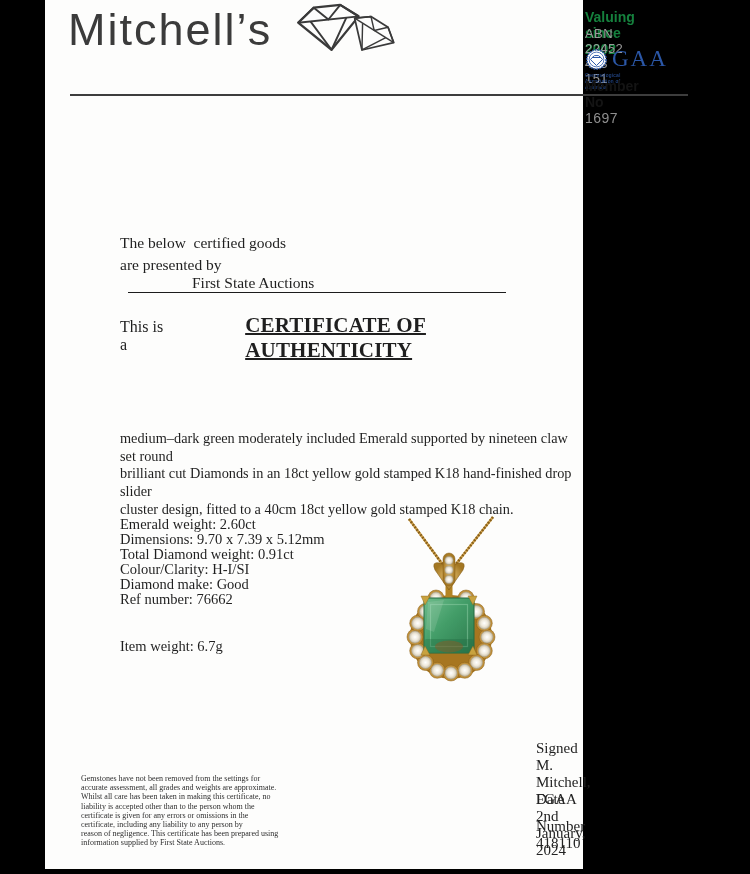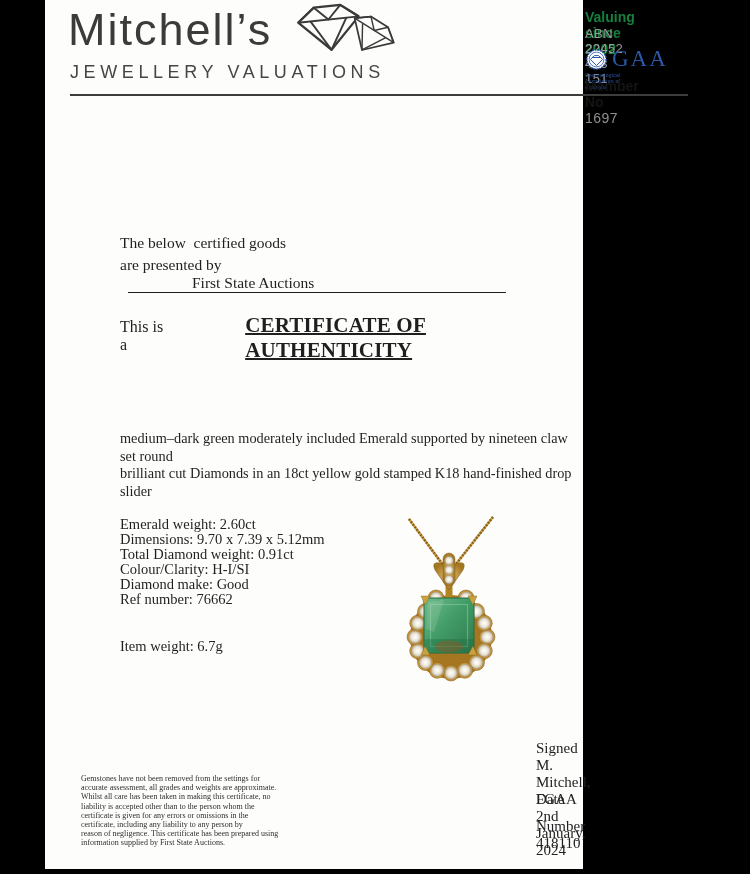--- a/index.html
+++ b/index.html
@@ -66,21 +66,20 @@
           <polygon points="18,0 46,0 64,14 32,46 0,14" fill="#fdfdfc" stroke="#3a3a3a" stroke-width="2.4" stroke-linejoin="round"></polygon>
           <polyline points="0,14 64,14" fill="none" stroke="#3a3a3a" stroke-width="2"></polyline>
           <polyline points="0,14 18,0 32,14 46,0 64,14" fill="none" stroke="#3a3a3a" stroke-width="2" stroke-linejoin="round"></polyline>
           <polyline points="13,14 32,46 51,14" fill="none" stroke="#3a3a3a" stroke-width="2" stroke-linejoin="round"></polyline>
         </g>
       </defs>
       <use href="#dia" transform="translate(8,4) rotate(-6 32 23) scale(0.95)"></use>
       <use href="#dia" transform="translate(58,16) rotate(32 20 15) scale(0.72)"></use>
     </svg>
 
-    <div class="brand-sub">JEWELLERY VALUATIONS</div>
     <div class="header-rule"></div>
 
     <div class="valuing">Valuing since 2002</div>
     <div class="abn">ABN 22452 493 151</div>
 
     <div class="gaa-row">
       <svg width="23" height="23" viewBox="0 0 23 23">
         <circle cx="11.5" cy="11.5" r="9.6" fill="#ffffff" stroke="#2b57a7" stroke-width="1.6" stroke-dasharray="1.6 1.1"></circle>
         <circle cx="11.5" cy="11.5" r="7.4" fill="none" stroke="#2b57a7" stroke-width="0.8"></circle>
         <polygon points="7.2,9.5 15.8,9.5 17.5,11.6 11.5,17.5 5.5,11.6" fill="none" stroke="#2b57a7" stroke-width="1"></polygon>
@@ -100,20 +99,21 @@
     </div>
 
     <div class="statement">
       <span>This is a</span>
       <span class="cert-title">CERTIFICATE OF AUTHENTICITY</span>
     </div>
 
     <div class="description">
       <div>medium–dark green moderately included Emerald supported by nineteen claw set round</div>
       <div>brilliant cut Diamonds in an 18ct yellow gold stamped K18 hand-finished drop slider</div>
+      <div>cluster design, fitted to a 40cm 18ct yellow gold stamped K18 chain.</div>
     </div>
 
     <div class="details">
       <div>Emerald weight: 2.60ct</div>
       <div>Dimensions: 9.70 x 7.39 x 5.12mm</div>
       <div>Total Diamond weight: 0.91ct</div>
       <div>Colour/Clarity: H-I/SI</div>
       <div>Diamond make: Good</div>
       <div>Ref number: 76662</div>
     </div>

